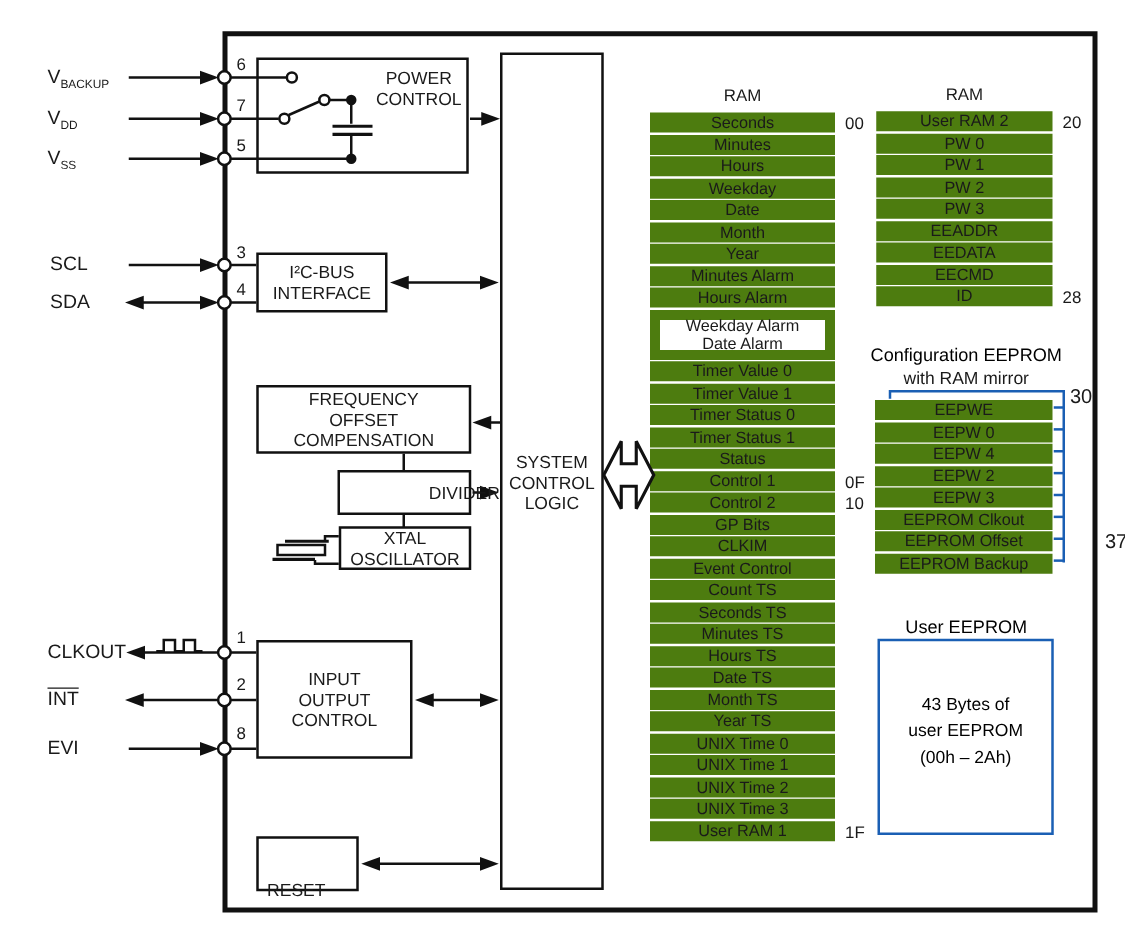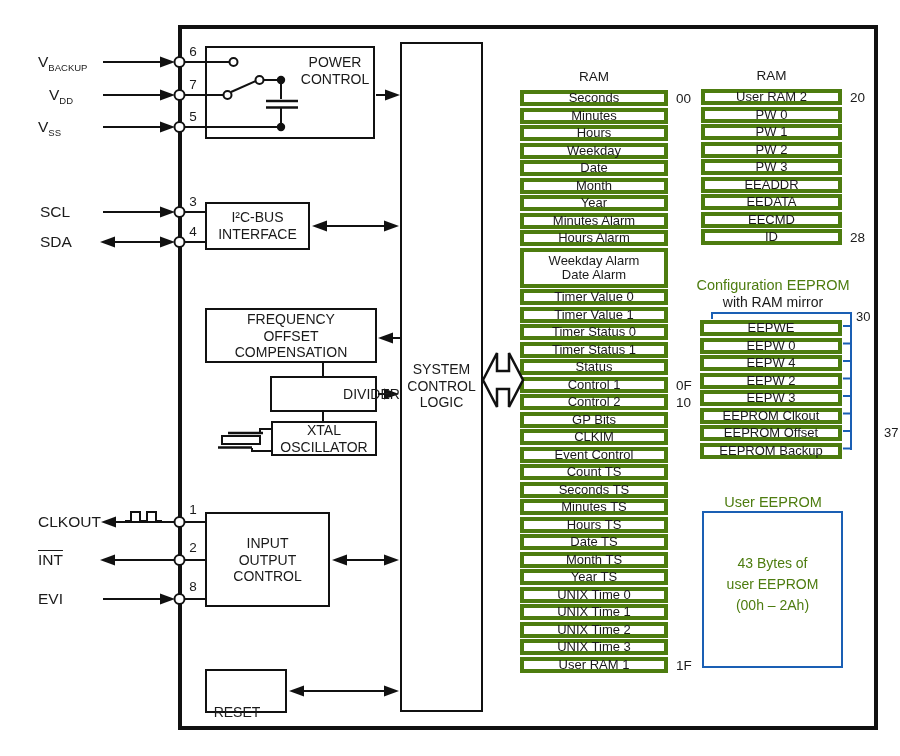--- a/index.html
+++ b/index.html
@@ -7,26 +7,26 @@
          font-family:"Liberation Sans",sans-serif;color:#1a1a1a;}
   .box{position:absolute;border:2.5px solid #111;background:#fff;box-sizing:border-box;}
   .blk-label{position:absolute;text-align:center;white-space:pre-line;font-size:14px;line-height:16.5px;}
   .pin-label{position:absolute;font-size:15.5px;}
   .pin-label sub{font-size:9.5px;}
   .pin-num{position:absolute;font-size:13.5px;width:16px;text-align:center;}
   .col-header{position:absolute;text-align:center;font-size:13.5px;}
   .reg-col{position:absolute;}
   .reg-row{position:relative;height:16px;margin-bottom:1.5px;}
   .reg-row.double{height:40px;}
-  .reg-cell{box-sizing:border-box;height:100%;border:4px solid #4d7c0f;background:#fff;
+  .reg-cell{box-sizing:border-box;height:100%;border:8px solid #4d7c0f;background:#fff;
             display:flex;flex-direction:column;justify-content:center;align-items:center;
             font-size:13px;line-height:13.5px;text-align:center;}
   .reg-addr{position:absolute;left:calc(100% + 8px);top:1px;font-size:13.5px;}
-  .addr-float{position:absolute;font-size:13px;}
-  .blue{color:#4d7c0f;}
+  .addr-float{position:absolute;font-size:16px;}
+  .blue{color:#000000;}
   .cfg-title{position:absolute;text-align:center;font-size:14.5px;}
   .user-box{position:absolute;border:2px solid #1a5fb4;background:#fff;box-sizing:border-box;}
   .user-body{position:absolute;text-align:center;white-space:pre-line;font-size:14px;line-height:21px;}
   svg{position:absolute;left:0;top:0;pointer-events:none;}
   .overline{text-decoration:overline;}
 </style>
 </head>
 <body>
 
 <div id="stage">
@@ -560,21 +560,21 @@
 OSCILLATOR</div>
   <div class="blk-label" style="left:205px;top:535px;width:125px;">INPUT
 OUTPUT
 CONTROL</div>
   <div class="blk-label" style="left:205px;top:704px;width:64px;">RESET</div>
   <div class="blk-label" style="left:400px;top:361px;width:83px;">SYSTEM
 CONTROL
 LOGIC</div>
 
   <div class="pin-label" style="left:38px;top:53px;"><span>V</span><sub>BACKUP</sub></div>
-  <div class="pin-label" style="left:49px;top:86px;"><span>V</span><sub>DD</sub></div>
+  <div class="pin-label" style="left:38px;top:86px;"><span>V</span><sub>DD</sub></div>
   <div class="pin-label" style="left:38px;top:118px;"><span>V</span><sub>SS</sub></div>
   <div class="pin-label" style="left:40px;top:203px;">SCL</div>
   <div class="pin-label" style="left:40px;top:233px;">SDA</div>
   <div class="pin-label" style="left:38px;top:513px;">CLKOUT</div>
   <div class="pin-label overline" style="left:38px;top:551px;">INT</div>
   <div class="pin-label" style="left:38px;top:590px;">EVI</div>
 
   <div class="pin-num" style="left:185px;top:44px;">6</div>
   <div class="pin-num" style="left:185px;top:77px;">7</div>
   <div class="pin-num" style="left:185px;top:109px;">5</div>

